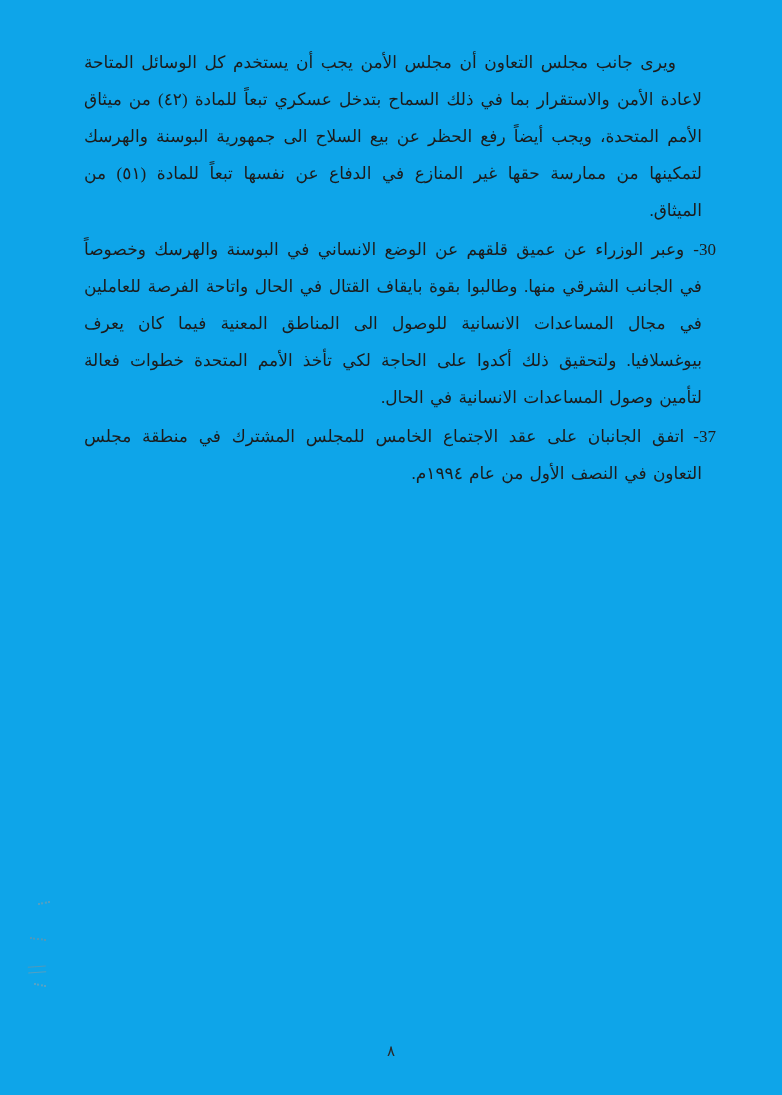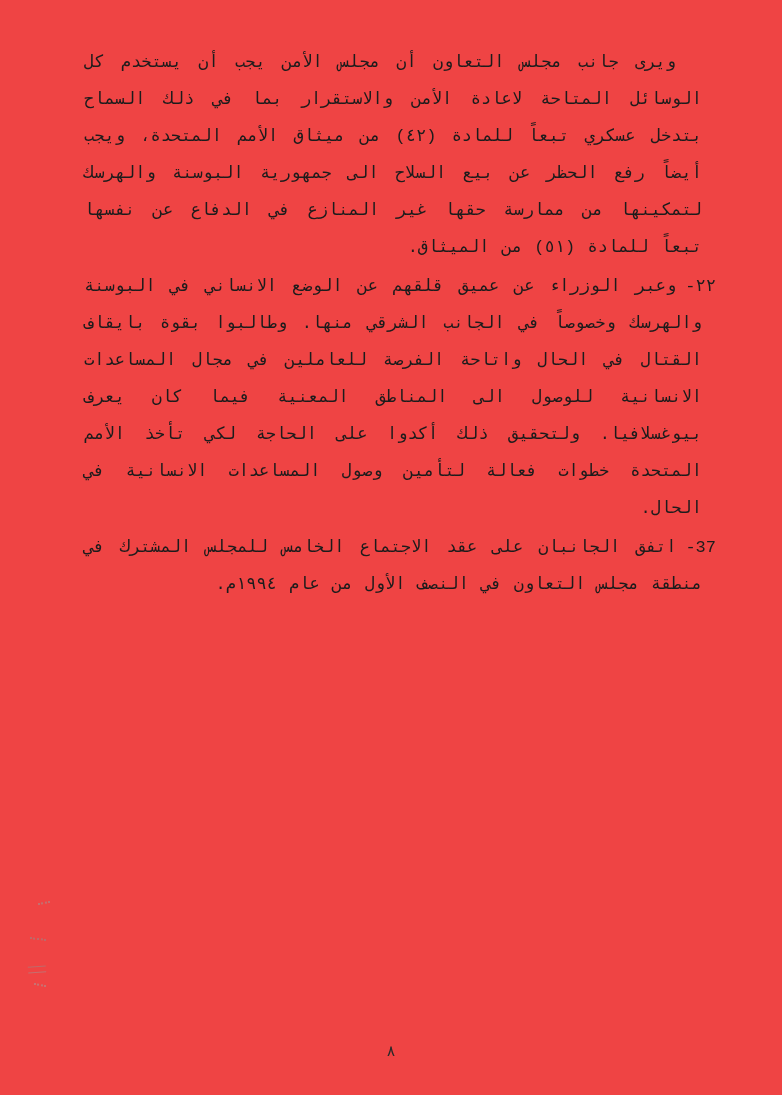--- a/index.html
+++ b/index.html
@@ -7,22 +7,22 @@
     padding: 0;
     width: 782px;
     height: 1095px;
     overflow: hidden;
     background: #ffffff;
   }
   .page {
     position: relative;
     width: 782px;
     height: 1095px;
-    background: #ef4444;
-    font-family: Liberation Mono, monospace;
+    background: #0ea5e9;
+    font-family: Liberation Serif, serif;
     color: #1c1c1c;
   }
   .content {
     position: absolute;
     top: 44px;
     right: 80px;
     left: 84px;
     direction: rtl;
     text-align: justify;
     font-size: 17px;
@@ -88,21 +88,21 @@
 
 <div class="page">
 
   <div class="content">
 
     <p class="para indent">
       <span>ويرى جانب مجلس التعاون أن مجلس الأمن يجب أن يستخدم كل الوسائل المتاحة لاعادة الأمن والاستقرار بما في ذلك السماح بتدخل عسكري تبعاً للمادة (٤٢) من ميثاق الأمم المتحدة، ويجب أيضاً رفع الحظر عن بيع السلاح الى جمهورية البوسنة والهرسك لتمكينها من ممارسة حقها غير المنازع في الدفاع عن نفسها تبعاً للمادة (٥١) من الميثاق.</span>
     </p>
 
     <p class="para numbered">
-      <span class="marker">٢٢-</span><span>وعبر الوزراء عن عميق قلقهم عن الوضع الانساني في البوسنة والهرسك وخصوصاً في الجانب الشرقي منها. وطالبوا بقوة بايقاف القتال في الحال واتاحة الفرصة للعاملين في مجال المساعدات الانسانية للوصول الى المناطق المعنية فيما كان يعرف بيوغسلافيا. ولتحقيق ذلك أكدوا على الحاجة لكي تأخذ الأمم المتحدة خطوات فعالة لتأمين وصول المساعدات الانسانية في الحال.</span>
+      <span class="marker">30-</span><span>وعبر الوزراء عن عميق قلقهم عن الوضع الانساني في البوسنة والهرسك وخصوصاً في الجانب الشرقي منها. وطالبوا بقوة بايقاف القتال في الحال واتاحة الفرصة للعاملين في مجال المساعدات الانسانية للوصول الى المناطق المعنية فيما كان يعرف بيوغسلافيا. ولتحقيق ذلك أكدوا على الحاجة لكي تأخذ الأمم المتحدة خطوات فعالة لتأمين وصول المساعدات الانسانية في الحال.</span>
     </p>
 
     <p class="para numbered">
       <span class="marker">37-</span><span>اتفق الجانبان على عقد الاجتماع الخامس للمجلس المشترك في منطقة مجلس التعاون في النصف الأول من عام ١٩٩٤م.</span>
     </p>
 
   </div>
 
   <div class="scan-mark m1"></div>
   <div class="scan-mark m2"></div>

